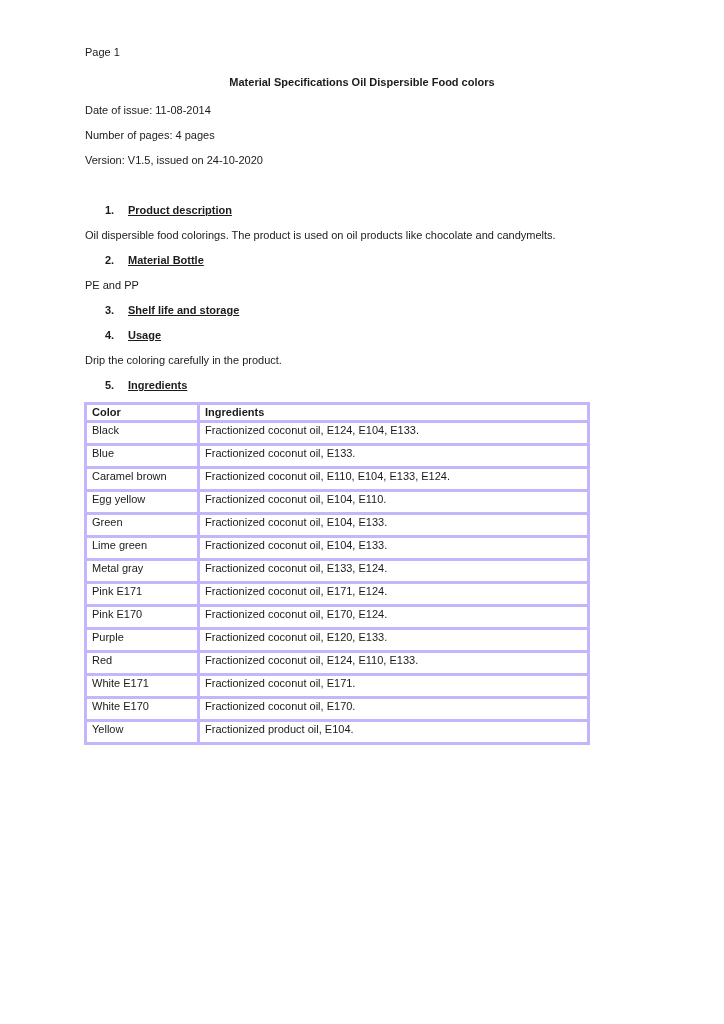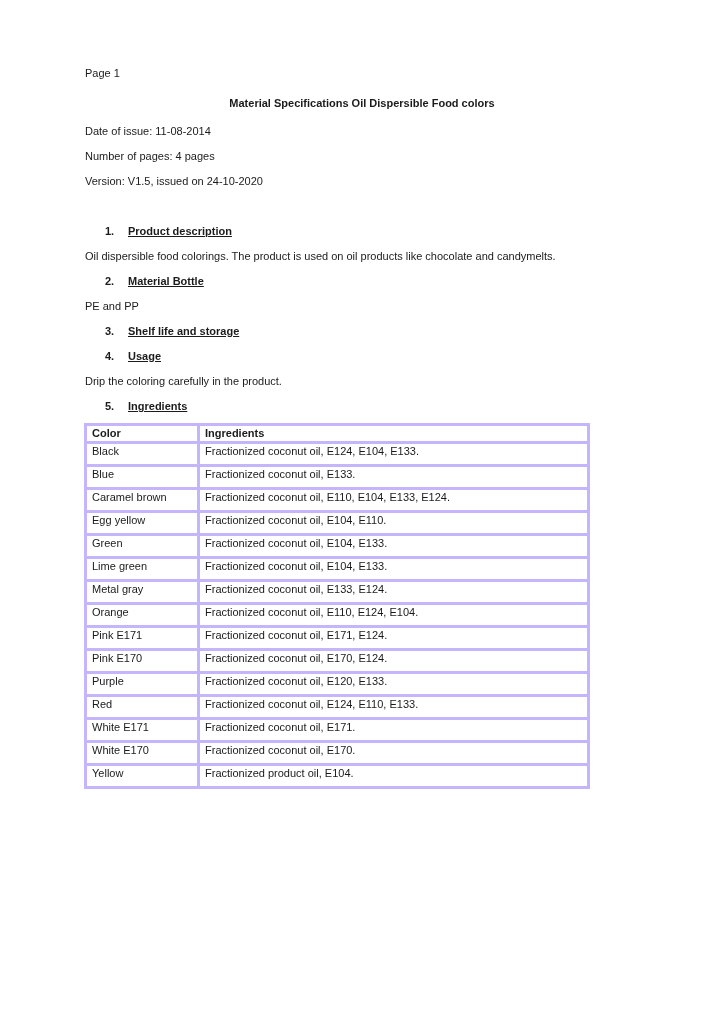--- a/index.html
+++ b/index.html
@@ -5,21 +5,21 @@
   html, body { margin: 0; padding: 0; }
   body {
     width: 724px;
     height: 1024px;
     background: #ffffff;
     color: #1b1b1b;
     font-family: "Liberation Sans", sans-serif;
     overflow: hidden;
   }
   .doc {
-    padding: 66px 85px 0 85px;
+    padding: 45px 85px 0 85px;
     box-sizing: border-box;
   }
   .doc p {
     margin: 11px 0 0 0;
     font-size: 11px;
     line-height: 14px;
   }
   .page-label { margin-top: 0 !important; }
   .doc-title {
     margin: 16px 0 0 0 !important;
@@ -123,24 +123,20 @@
         </tr>
       <tr>
           <td>Lime green</td>
           <td>Fractionized coconut oil, E104, E133.</td>
         </tr>
       <tr>
           <td>Metal gray</td>
           <td>Fractionized coconut oil, E133, E124.</td>
         </tr>
       <tr>
-          <td>Orange</td>
-          <td>Fractionized coconut oil, E110, E124, E104.</td>
-        </tr>
-      <tr>
           <td>Pink E171</td>
           <td>Fractionized coconut oil, E171, E124.</td>
         </tr>
       <tr>
           <td>Pink E170</td>
           <td>Fractionized coconut oil, E170, E124.</td>
         </tr>
       <tr>
           <td>Purple</td>
           <td>Fractionized coconut oil, E120, E133.</td>

